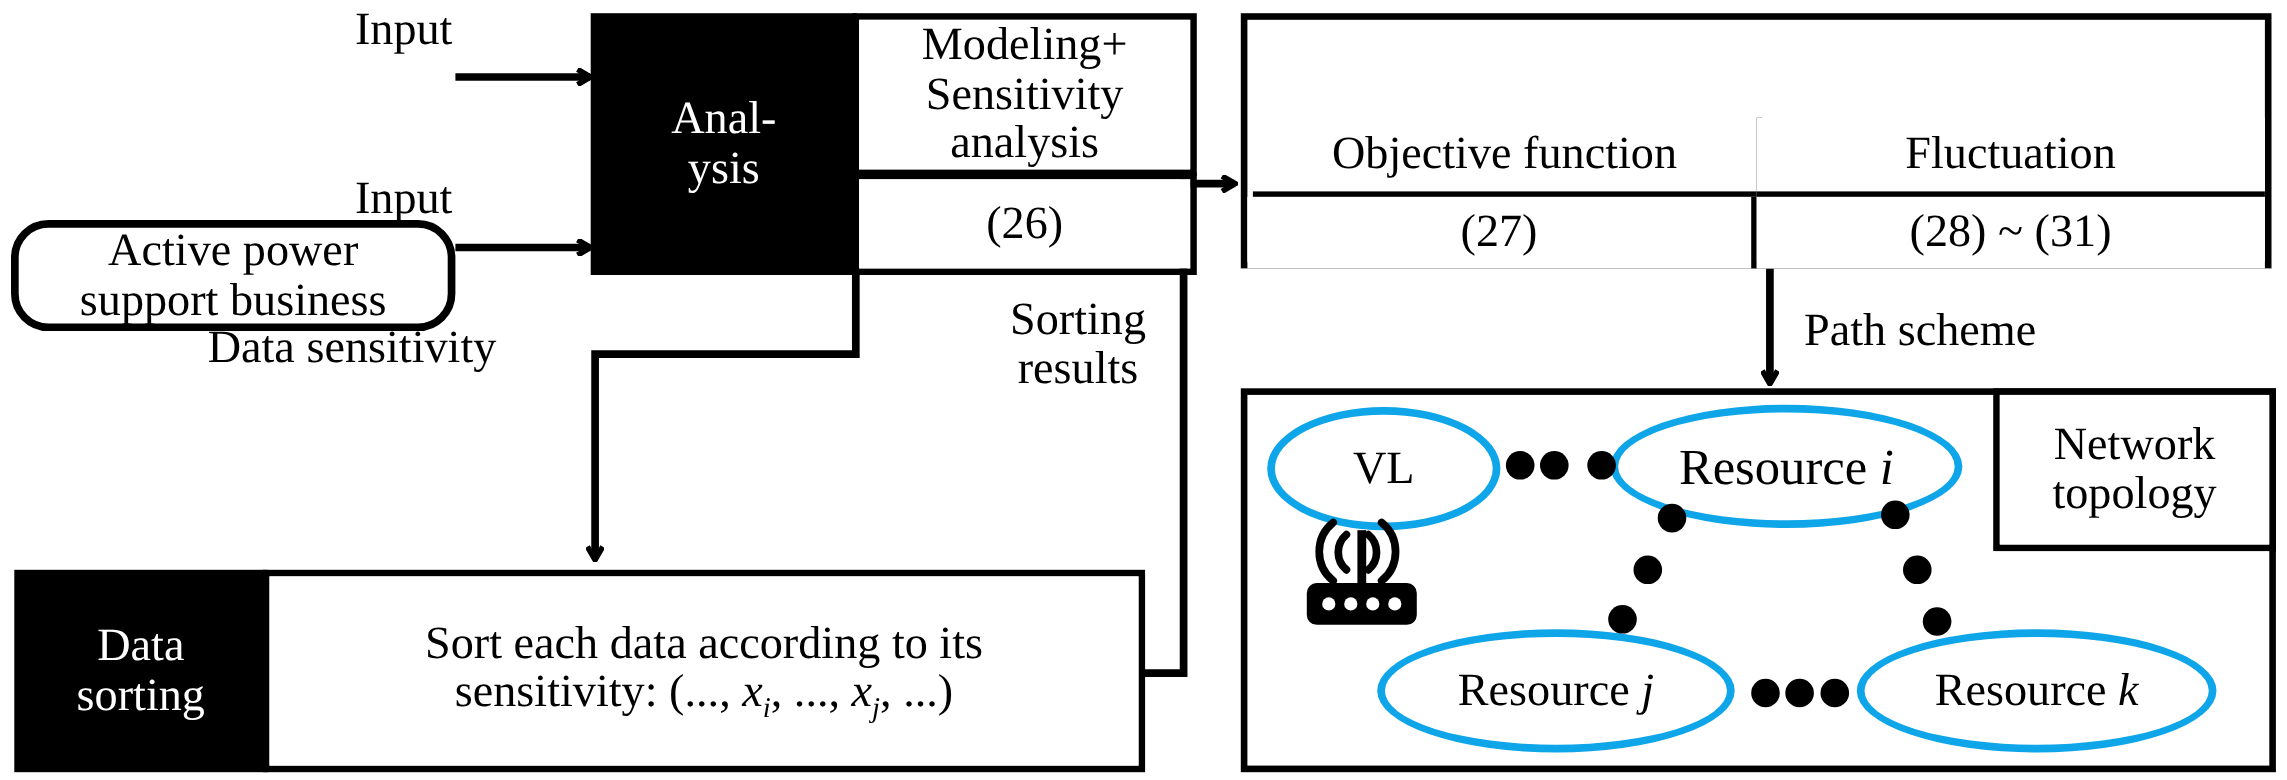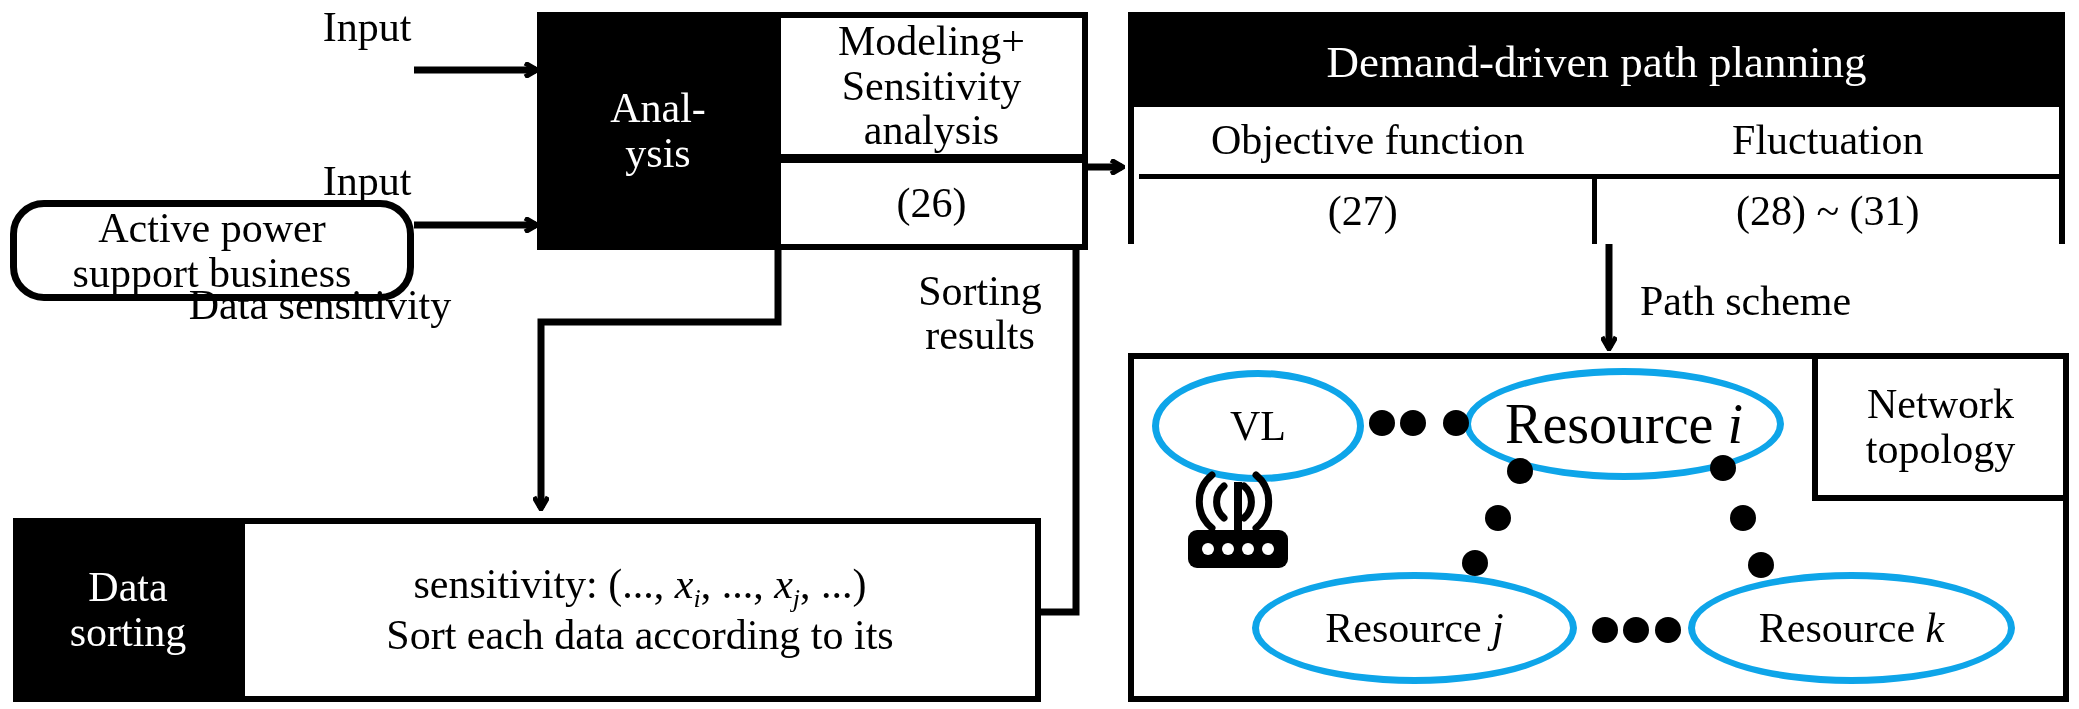--- a/index.html
+++ b/index.html
@@ -163,48 +163,45 @@
 analysis</span>
     </div>
   </div>
 
   <div class="abs outline" style="left:775px; top:157px; width:313px; height:93px; font-size:42px;">
     <div class="whitecell" style="width:100%; height:100%;">
       <span>(26)</span>
     </div>
   </div>
 
-  <div class="abs plainlabel" style="left:110px; top:284px; width:420px; font-size:42px;">Data sensitivity</div>
+  <div class="abs plainlabel" style="left:110px; top:295px; width:420px; font-size:42px;">Data sensitivity</div>
 
   <div class="abs plainlabel" style="left:880px; top:270px; width:200px; font-size:42px;">Sorting
 results</div>
 
   <div class="abs plainlabel" style="left:1640px; top:280px; width:370px; font-size:42px; text-align:left;">Path scheme</div>
 
   <div class="abs" style="left:13px; top:518px; width:230px; height:184px; background:#000;">
     <div class="blackcell" style="width:100%; height:100%; font-size:42px;">
       <span style="white-space:pre-line;">Data
 sorting</span>
     </div>
   </div>
 
   <div class="abs outline" style="left:239px; top:518px; width:802px; height:184px;">
     <div class="whitecell" style="width:100%; height:100%; flex-direction:column; font-size:42px;">
+      <span>Sort each data according to its</span>
       <span>
         <span>sensitivity: (..., </span><em class="it">x</em><sub>i</sub><span>, ..., </span><em class="it">x</em><sub>j</sub><span>, ...)</span>
       </span>
-      <span>Sort each data according to its</span>
     </div>
   </div>
 
   <div class="abs" style="left:1128px; top:12px; width:937px; height:232px; border:6px solid #000; background:#fff;">
 
-    <div class="blackcell abs" style="left:0; top:0; width:100%; height:89px; font-size:45px;">
-      <span>Demand-driven path planning</span>
-    </div>
 
     <div class="whitecell abs" style="left:5px; top:89px; width:50%; height:72px; font-size:42px; border-right:5px solid #000; border-bottom:5px solid #000;">
       <span>Objective function</span>
     </div>
 
     <div class="whitecell abs" style="left:50%; top:89px; width:50%; height:72px; font-size:42px; border-bottom:5px solid #000;">
       <span>Fluctuation</span>
     </div>
 
     <div class="whitecell abs" style="left:0; top:161px; width:50%; height:65px; font-size:42px; border-right:5px solid #000;">
@@ -222,21 +219,21 @@
     <div class="whitecell" style="width:100%; height:100%;">
       <span style="white-space:pre-line;">Network
 topology</span>
     </div>
   </div>
 
   <div class="abs ellipse" style="left:1152px; top:370px; width:212px; height:112px; font-size:42px;">
     <span>VL</span>
   </div>
 
-  <div class="abs ellipse" style="left:1464px; top:368px; width:320px; height:112px; font-size:56px;">
+  <div class="abs ellipse" style="left:1464px; top:368px; width:320px; height:112px; font-size:46px;">
     <span>
       <span>Resource </span><em class="it">i</em>
     </span>
   </div>
 
   <div class="abs ellipse" style="left:1252px; top:572px; width:325px; height:112px; font-size:42px;">
     <span>
       <span>Resource </span><em class="it">j</em>
     </span>
   </div>

